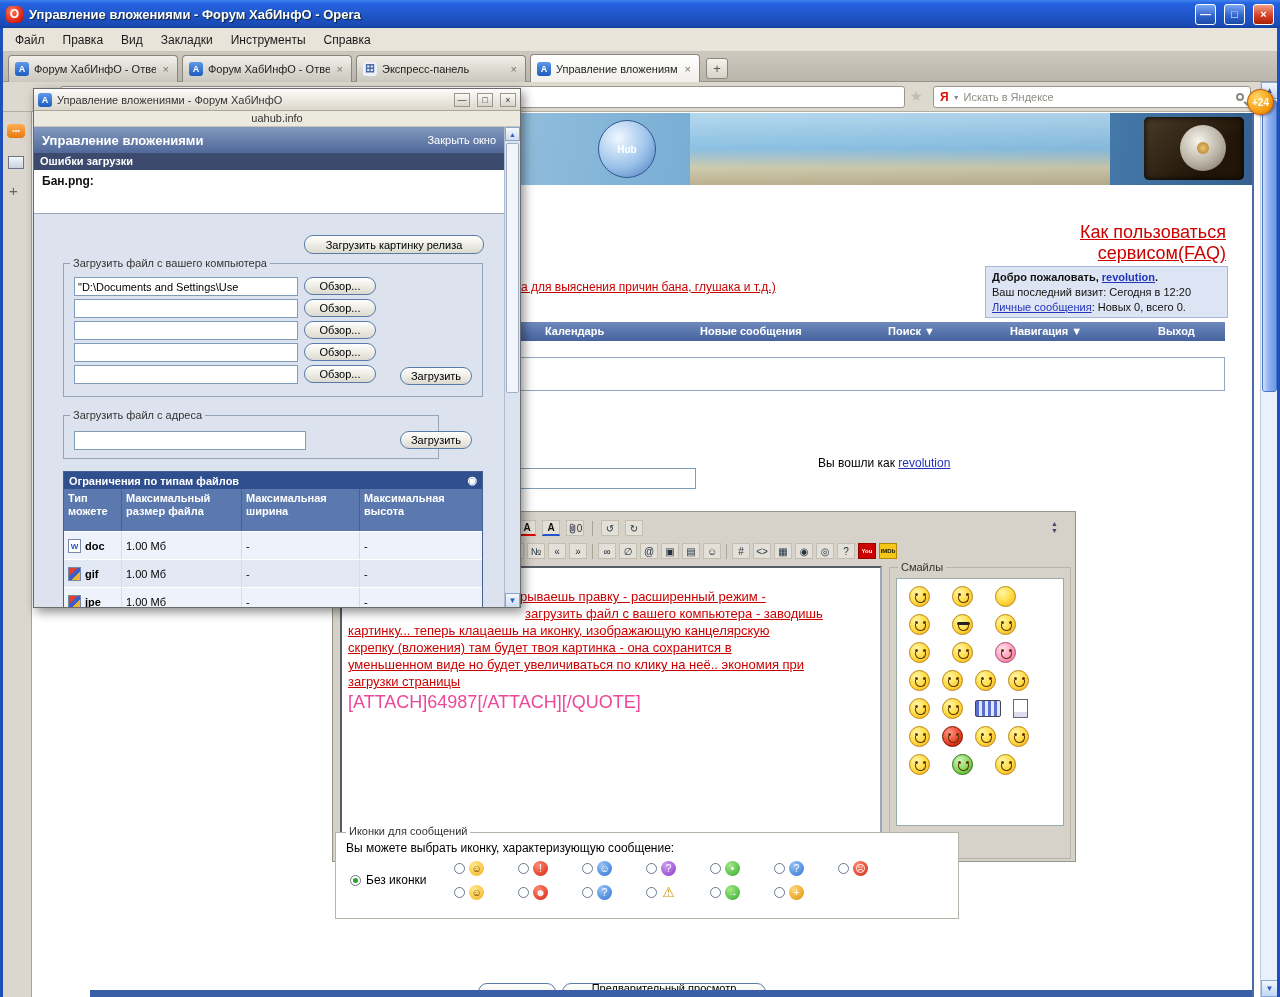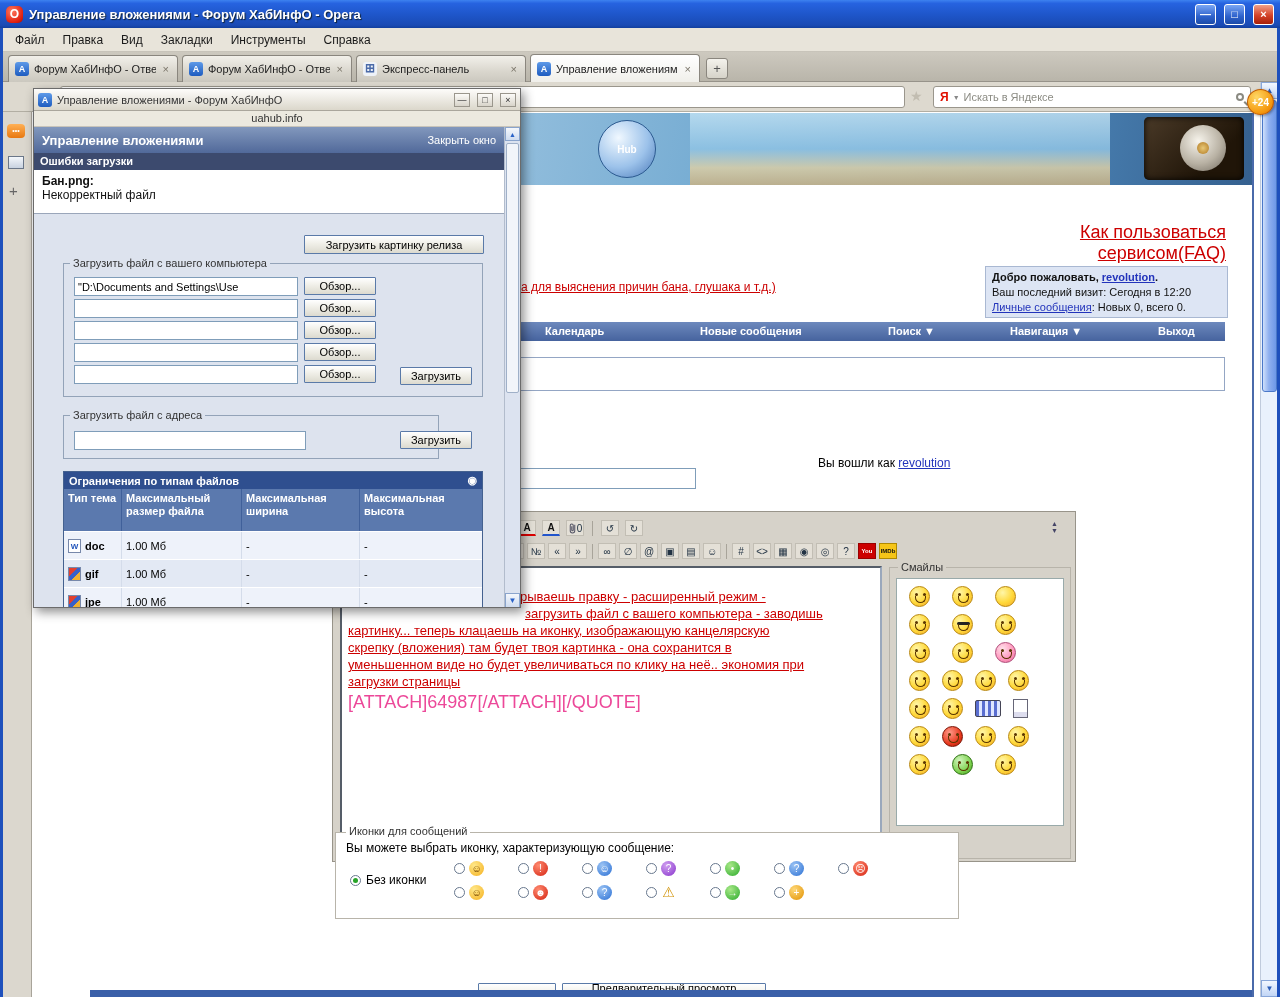--- a/index.html
+++ b/index.html
@@ -95,21 +95,21 @@
   .radio.sel::after{content:"";position:absolute;left:2px;top:2px;width:5px;height:5px;border-radius:50%;background:#28a428}
   .pi{display:inline-block;width:15px;height:15px;border-radius:50%;font-size:10px;line-height:15px;text-align:center;color:#fff;flex:0 0 auto}
   .pi.y{background:radial-gradient(circle at 35% 30%,#ffe88a,#f5b01e);color:#7a4b00}
   .pi.r{background:radial-gradient(circle at 35% 30%,#ff8a70,#d42210)}
   .pi.b{background:radial-gradient(circle at 35% 30%,#9cc4f4,#2a6fd4)}
   .pi.p{background:radial-gradient(circle at 35% 30%,#d0a0f0,#8833cc)}
   .pi.g{background:radial-gradient(circle at 35% 30%,#a8e888,#2baa2b)}
   .pi.o{background:radial-gradient(circle at 35% 30%,#ffd878,#e09000)}
   .pi.warn{background:none;color:#d09000;font-size:14px;line-height:14px}
   .pigroup{display:flex;align-items:center;gap:4px}
-  .xpbtn{background:linear-gradient(#ffffff,#f0efe8 45%,#dcdacf);border:1px solid #5a7aa8;border-radius:1px;font-size:11px;color:#000;text-align:center;font-family:"Liberation Sans",sans-serif;display:flex;align-items:center;justify-content:center;cursor:pointer}
+  .xpbtn{background:linear-gradient(#ffffff,#f0efe8 45%,#dcdacf);border:1px solid #5a7aa8;border-radius:9px;font-size:11px;color:#000;text-align:center;font-family:"Liberation Sans",sans-serif;display:flex;align-items:center;justify-content:center;cursor:pointer}
   .bluestrip{position:absolute;left:58px;top:878px;width:1162px;height:7px;background:#3a5fa8}
   
   .dialog{left:33px;top:88px;width:488px;height:520px;background:#fff;border:1px solid #6b6b6b;box-shadow:3px 4px 10px rgba(0,0,0,.45);z-index:50;overflow:hidden}
   .dtitle{position:absolute;left:0;top:0;width:486px;height:22px;background:linear-gradient(#fdfcfa,#dbd7cb);border-bottom:1px solid #aaa69c;display:flex;align-items:center;gap:5px;padding:0 4px}
   .dtitle .t{flex:1;font-size:11px;color:#333;white-space:nowrap;overflow:hidden}
   .dwbtn{width:16px;height:14px;border:1px solid #9a968c;background:linear-gradient(#fcfbf8,#d8d4ca);font-size:9px;color:#333;display:flex;align-items:center;justify-content:center;margin-left:2px}
   .durl{position:absolute;left:0;top:22px;width:486px;height:16px;background:#ece9df;border-bottom:1px solid #c8c4ba;text-align:center;font-size:11px;color:#333;line-height:15px}
   .dheader{position:absolute;left:0;top:38px;width:470px;height:26px;background:linear-gradient(#8298bd,#51699a);color:#fff;display:flex;align-items:center;padding:0 8px}
   .dheader .h{font-weight:bold;font-size:13px;flex:1}
   .dheader .c{font-size:11px;cursor:pointer}
@@ -418,21 +418,20 @@
     <span class="dwbtn">×</span>
   </div>
   <div class="durl">uahub.info</div>
   <div class="dheader">
     <span class="h">Управление вложениями</span>
     <span class="c">Закрыть окно</span>
   </div>
   <div class="derror">Ошибки загрузки</div>
   <div class="dmsg">
     <div style="font-weight:bold">Бан.png:</div>
-    <div>Некорректный файл</div>
   </div>
   <div class="dpanel"></div>
 
   <div class="ab xpbtn" style="left:270px;top:146px;width:180px;height:19px">Загрузить картинку релиза</div>
 
   <fieldset class="dfs" style="left:29px;top:168px;width:420px;height:140px">
     <legend>Загрузить файл с вашего компьютера</legend>
     <input class="dinp" style="left: 10px; top: 8px; width: 224px; height: 19px;" value="&quot;D:\Documents and Settings\Use">
     <div class="ab xpbtn" style="left:240px;top:8px;width:72px;height:18px">Обзор...</div>
     <input class="dinp" style="left: 10px; top: 30px; width: 224px; height: 19px;">
@@ -451,21 +450,21 @@
     <input class="dinp" style="left: 10px; top: 10px; width: 232px; height: 19px;">
     <div class="ab xpbtn" style="left:336px;top:10px;width:72px;height:18px">Загрузить</div>
   </fieldset>
 
   <div class="limits">
     <div class="lt-title">
       <span style="flex:1">Ограничения по типам файлов</span>
       <span>◉</span>
     </div>
     <div class="lt-cols">
-      <div class="c1">Тип тема</div>
+      <div class="c1">Тип можете</div>
       <div class="c2">Максимальный размер файла</div>
       <div class="c3">Максимальная ширина</div>
       <div class="c4">Максимальная высота</div>
     </div>
     <div class="lt-row" style="background:#eef2fa">
       <div class="c1">
           <span class="ficon">W</span>
           <b>doc</b>
         </div>
       <div class="c2">1.00 Мб</div>

